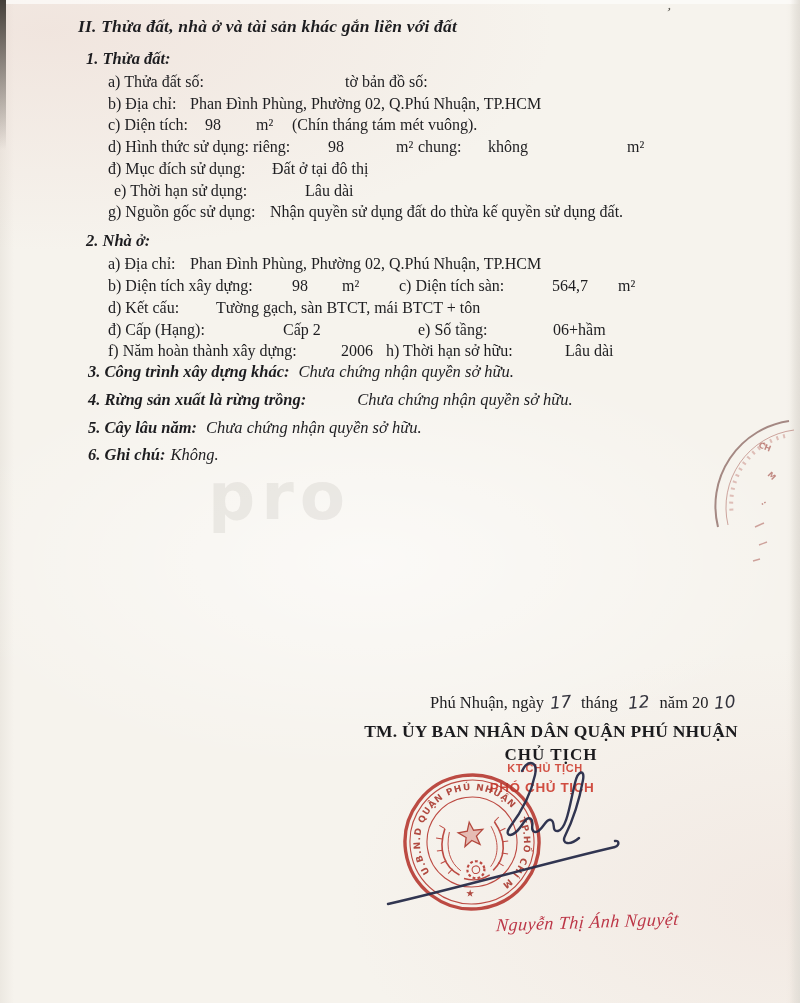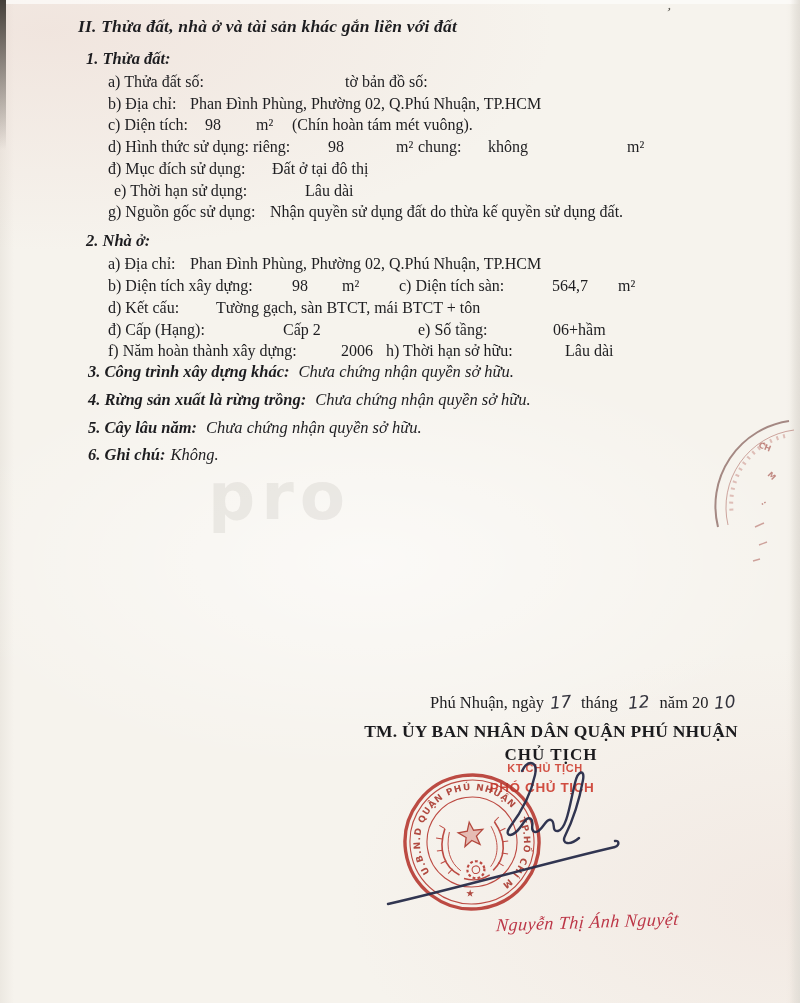--- a/index.html
+++ b/index.html
@@ -69,21 +69,21 @@
 
   <div class="ln" style="top:93px;">
     <span class="sp" style="left:108px;">b) Địa chỉ:</span>
     <span class="sp" style="left:190px;">Phan Đình Phùng, Phường 02, Q.Phú Nhuận, TP.HCM</span>
   </div>
 
   <div class="ln" style="top:114px;">
     <span class="sp" style="left:108px;">c) Diện tích:</span>
     <span class="sp" style="left:205px;">98</span>
     <span class="sp" style="left:256px;">m²</span>
-    <span class="sp" style="left:292px;">(Chín hoàn tám mét vuông).</span>
+    <span class="sp" style="left:292px;">(Chín tháng tám mét vuông).</span>
   </div>
 
   <div class="ln" style="top:136px;">
     <span class="sp" style="left:108px;">d) Hình thức sử dụng: riêng:</span>
     <span class="sp" style="left:328px;">98</span>
     <span class="sp" style="left:396px;">m²</span>
     <span class="sp" style="left:418px;">chung:</span>
     <span class="sp" style="left:488px;">không</span>
     <span class="sp" style="left:627px;">m²</span>
   </div>
@@ -135,21 +135,21 @@
     <span class="sp" style="left:108px;">f) Năm hoàn thành xây dựng:</span>
     <span class="sp" style="left:341px;">2006</span>
     <span class="sp" style="left:386px;">h) Thời hạn sở hữu:</span>
     <span class="sp" style="left:565px;">Lâu dài</span>
   </div>
 
   <div class="ln inline-row" style="left:88px;top:361px;font-size:16.5px;">
     <span class="bi">3. Công trình xây dựng khác:</span>
     <span class="i gap9">Chưa chứng nhận quyền sở hữu.</span>
   </div>
-  <div class="ln inline-row" style="left:88px;top:389px;font-size:16.5px;">
+  <div class="ln inline-row" style="left:88px;top:389px;font-size:16.5px;gap:42px;">
     <span class="bi">4. Rừng sản xuất là rừng trồng:</span>
     <span class="i gap9">Chưa chứng nhận quyền sở hữu.</span>
   </div>
   <div class="ln inline-row" style="left:88px;top:417px;font-size:16.5px;">
     <span class="bi">5. Cây lâu năm:</span>
     <span class="i gap9">Chưa chứng nhận quyền sở hữu.</span>
   </div>
   <div class="ln inline-row" style="left:88px;top:444px;font-size:16.5px;">
     <span class="bi">6. Ghi chú:</span>
     <span class="i gap5">Không.</span>

